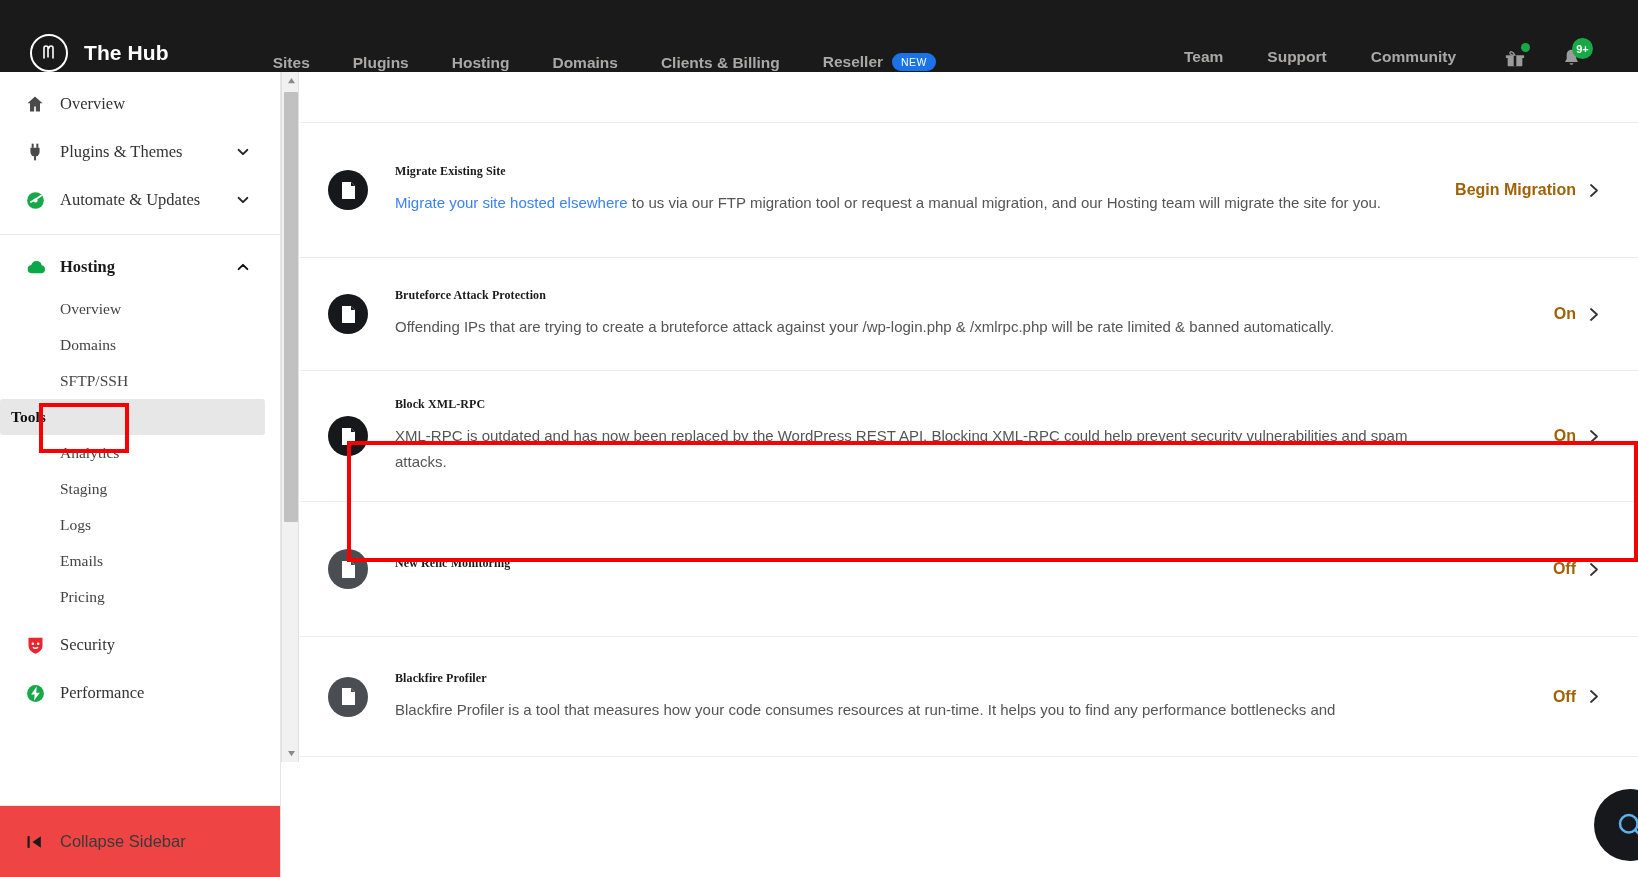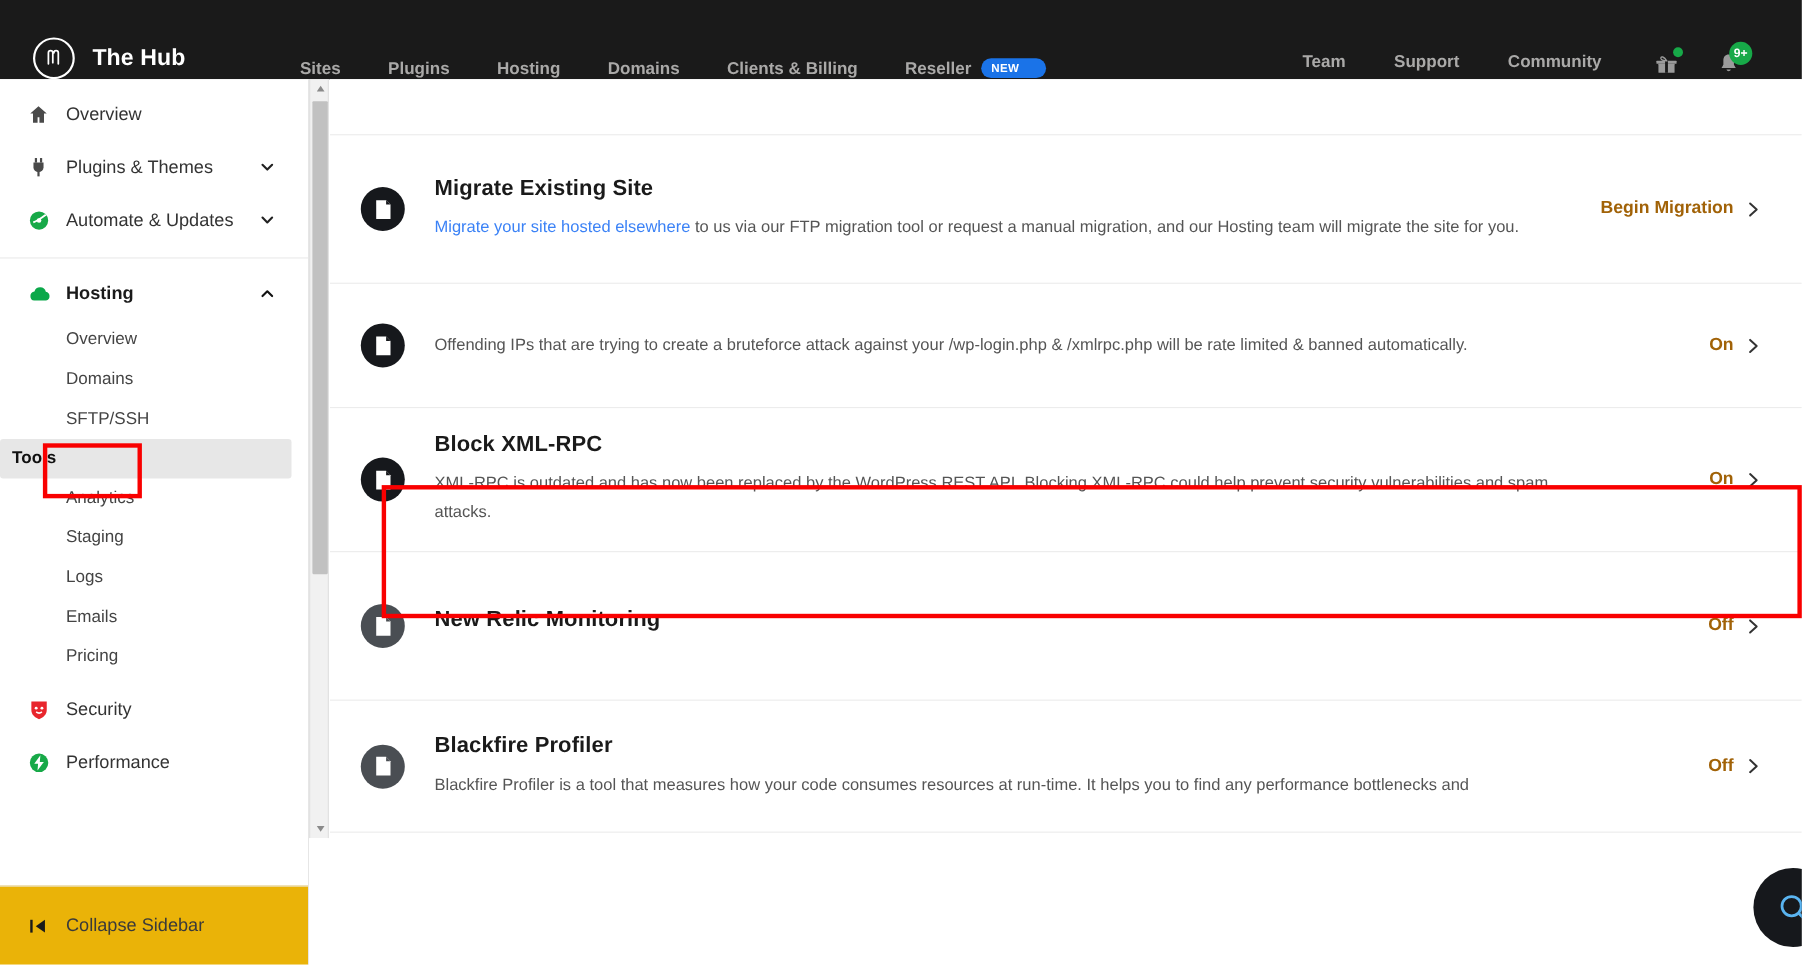--- a/index.html
+++ b/index.html
@@ -32,22 +32,22 @@
   .nav-main { display: flex; align-items: center; margin-left: 104px; }
   .nav-link {
     color: #aaa9a8; font-size: 15.5px; font-weight: bold;
     margin-right: 43px; white-space: nowrap; position: relative;
     cursor: pointer;
   }
   .nav-link:last-child { margin-right: 0; }
   .badge-new {
     display: inline-block; vertical-align: middle;
     background: #1a73e8; color: #fff;
-    font-size: 10.5px; font-weight: bold; letter-spacing: .4px;
-    padding: 3px 24px 3px 9px; border-radius: 10px;
+    font-size: 10.5px; font-weight: normal; letter-spacing: .4px;
+    padding: 3px 9px 3px 9px; border-radius: 10px;
     margin-left: 9px; position: relative; top: -1px;
   }
   .purple-dot {
     position: absolute; width: 10px; height: 10px; border-radius: 50%;
     background: #a020c0; right: 2px; bottom: -17px;
   }
   .nav-right { display: flex; align-items: center; margin-left: auto; margin-right: 4px; }
   .nav-right .nav-link { margin-right: 44px; }
   .icon-btn {
     position: relative; width: 30px; height: 30px;
@@ -72,21 +72,21 @@
     margin: 3.5px 0; border-radius: 1px;
   }
 
   
   .sidebar {
     position: absolute; top: 72px; left: 0;
     width: 281px; height: 805px;
     background: #fff; border-right: 1px solid #e6e6e6;
     overflow: hidden;
   }
-  .side-group { padding: 8px 0 10px 0; }
+  .side-group { padding: 8px 0 10px 0; font-family: Liberation Serif, serif; }
   .side-divider { height: 1px; background: #e9e9e9; margin: 0; }
   .side-item {
     display: flex; align-items: center;
     height: 48px; padding-left: 25px; cursor: pointer;
     position: relative;
   }
   .side-ico {
     width: 26px; display: flex; align-items: center; justify-content: flex-start;
     flex: none;
   }
@@ -102,21 +102,21 @@
     display: flex; align-items: center; height: 36px;
     padding-left: 60px; cursor: pointer; position: relative;
   }
   .side-sub .t { font-size: 15.5px; color: #444; }
   .side-sub.active { background: #e7e7e7; margin-right: 15px; border-radius: 3px; padding-left: 11px; }
   .side-sub.active .t { font-weight: bold; color: #111; }
   .collapse-row {
     position: absolute; bottom: 0; left: 0; width: 319px;
     height: 72px; display: flex; align-items: center;
     padding-left: 25px; border-top: 1px solid #e9e9e9;
-    background: #eab308; cursor: pointer;
+    background: #ef4444; cursor: pointer;
   }
   .collapse-row .t { font-size: 16.5px; color: #3a3a3a; margin-left: 9px; }
 
   
   .side-scroll {
     position: absolute; top: 72px; left: 281px;
     width: 18px; height: 690px; background: #f1f1f1;
     border-left: 1px solid #e0e0e0; border-right: 1px solid #e0e0e0;
   }
   .ss-arrow {
@@ -149,22 +149,22 @@
   .row.top-partial { min-height: 51px; border-bottom: 1px solid #ececec; }
   .row-ico {
     width: 40px; height: 40px; border-radius: 50%;
     background: #16181c;
     display: flex; align-items: center; justify-content: center;
     flex: none; margin-right: 27px;
   }
   .row-ico.off { background: #4a4e53; }
   .row-body { flex: 1 1 auto; padding-right: 18px; max-width: 1115px; }
   .row-title {
-    font-size: 20px; font-weight: bold; color: #1a1a1a;
-    margin-bottom: 11px; letter-spacing: .1px;
+    font-size: 12px; font-weight: bold; color: #1a1a1a;
+    margin-bottom: 11px; letter-spacing: .1px; font-family: Liberation Serif, serif;
   }
   .row-desc {
     font-size: 15px; color: #555; line-height: 1.72;
   }
   .row-desc a { color: #3b82f6; text-decoration: none; cursor: pointer; }
   .row-action {
     margin-left: auto; flex: none;
     display: flex; align-items: center;
     font-size: 16px; font-weight: bold; color: #a16207;
     cursor: pointer; white-space: nowrap;
@@ -412,20 +412,21 @@
   </div>
 
   <div class="row" style="min-height:113px;">
     <div class="row-ico">
       <svg width="15" height="19" viewBox="0 0 15 19">
         <path d="M1 1 h9 l4 4 v13 h-13 Z" fill="#fff"></path>
         <path d="M10 1 v4 h4" fill="#16181c"></path>
       </svg>
     </div>
     <div class="row-body" style="max-width:1140px;">
+      <div class="row-title">Bruteforce Attack Protection</div>
       <div class="row-desc">Offending IPs that are trying to create a bruteforce attack against your /wp-login.php &amp; /xmlrpc.php will be rate limited &amp; banned automatically.</div>
     </div>
     <div class="row-action">
       <span>On</span>
       <span class="ch">
         <svg width="11" height="15" viewBox="0 0 11 15">
             <path d="M2 2 L8 7.5 L2 13" stroke="#333" stroke-width="1.8" fill="none" stroke-linecap="round" stroke-linejoin="round"></path>
           </svg>
       </span>
     </div>

